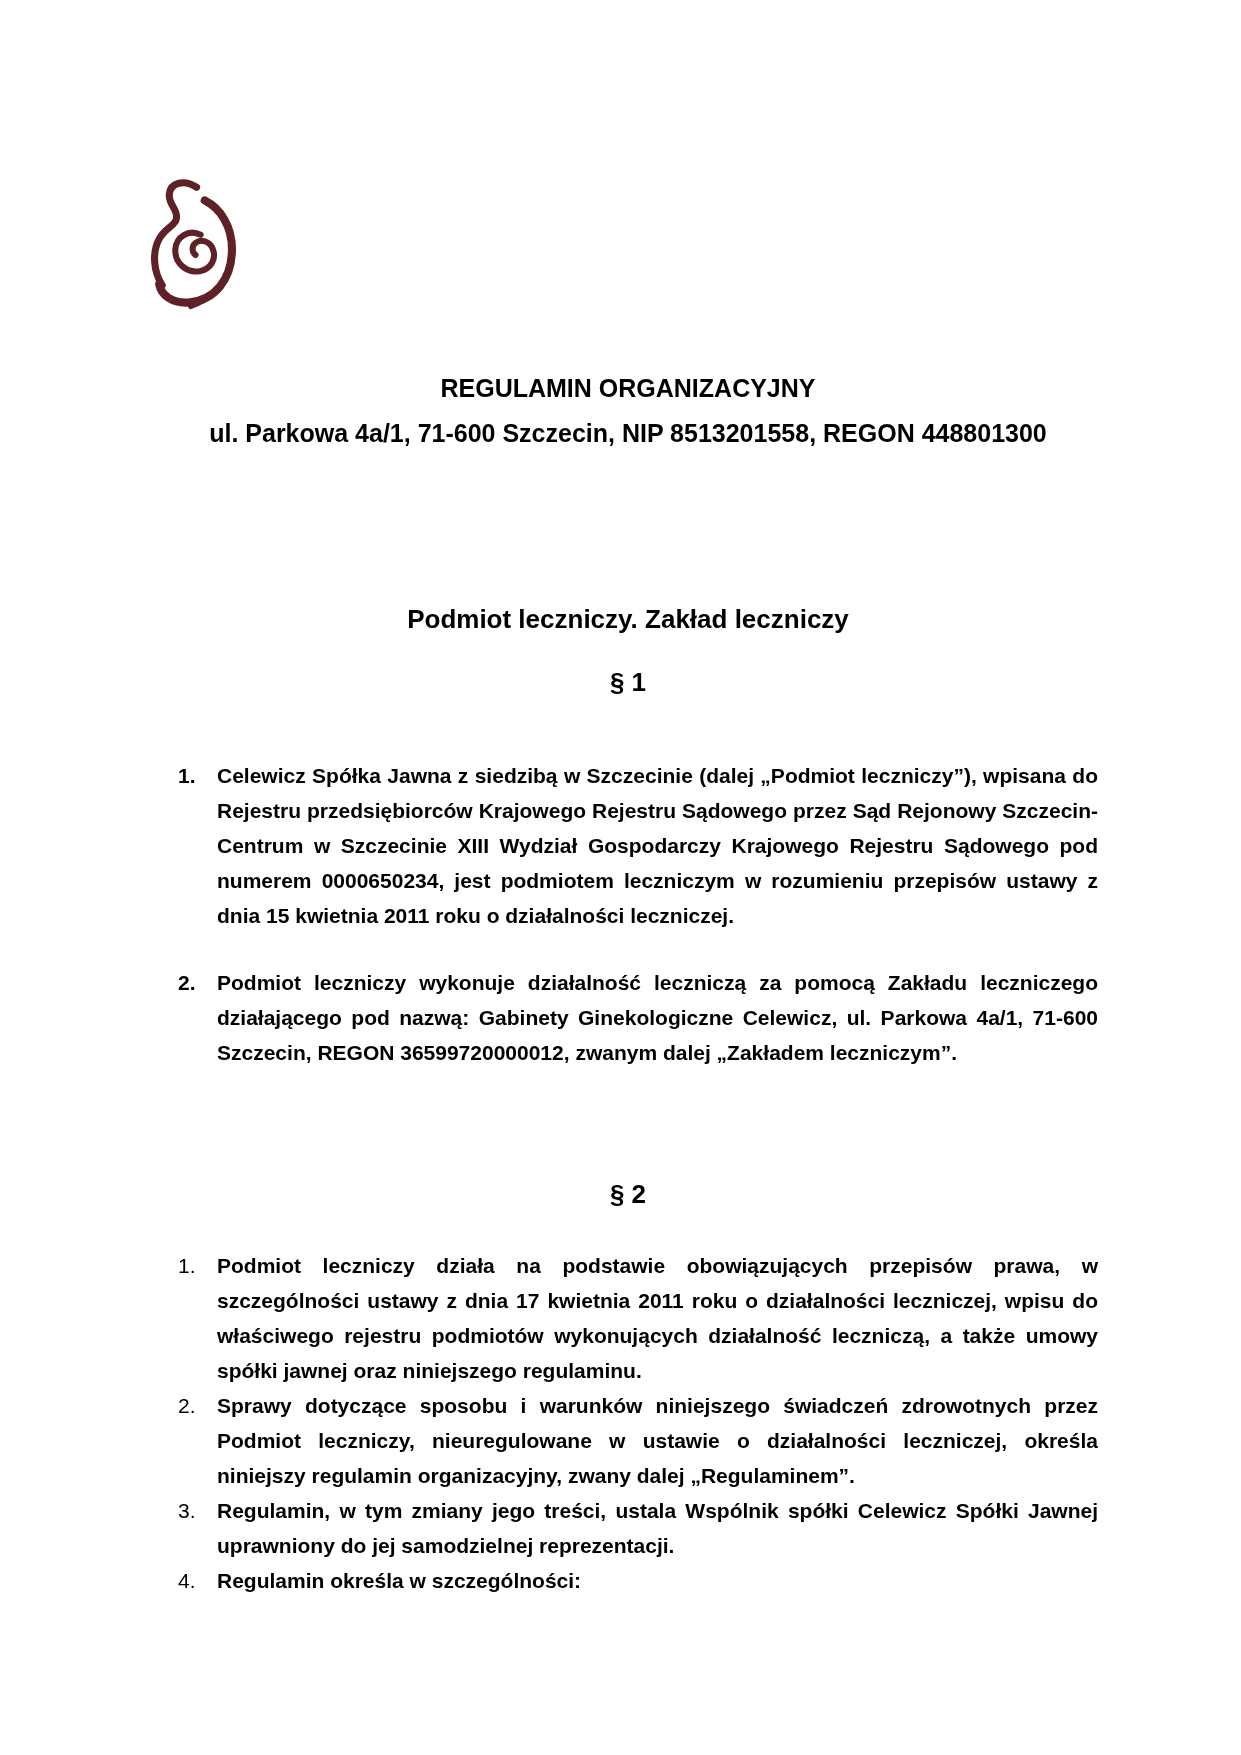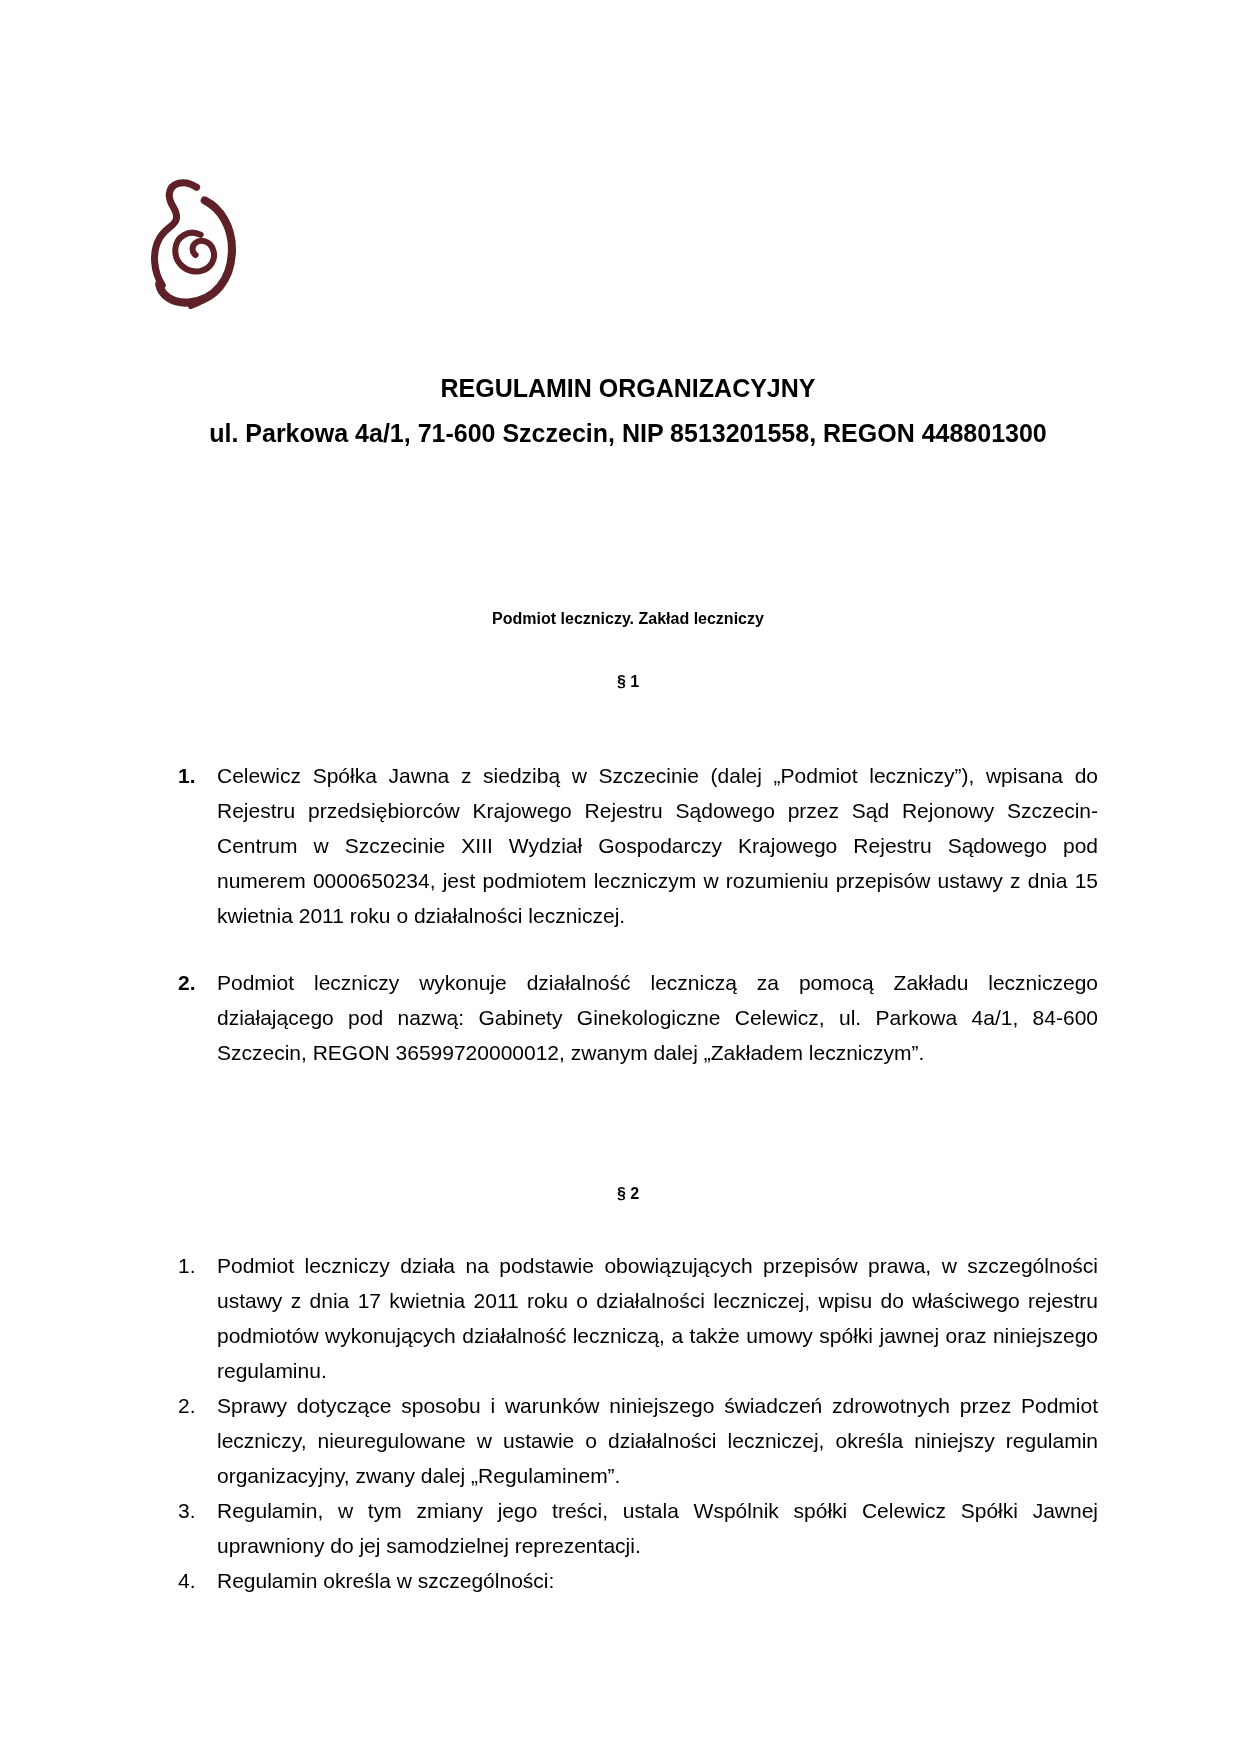--- a/index.html
+++ b/index.html
@@ -37,21 +37,21 @@
     font-weight: bold;
     font-size: 25px;
     line-height: 45px;
   }
   .centered-line {
     position: absolute;
     left: 158px;
     width: 940px;
     text-align: center;
     font-weight: bold;
-    font-size: 16px;
+    font-size: 26px;
     line-height: 28px;
   }
   .section-title { top: 605px; }
   .marker-1 { top: 668px; }
   .marker-2 { top: 1180px; }
   .list {
     position: absolute;
     left: 158px;
     width: 940px;
     font-size: 21px;
@@ -63,20 +63,21 @@
   .list-item + .list-item { margin-top: 0; }
   .list-1 .list-item + .list-item { margin-top: 32px; }
   .num {
     flex: 0 0 59px;
     padding-left: 20px;
   }
   .list-1 .num { font-weight: bold; }
   .item-text {
     flex: 1;
     text-align: justify;
+    font-weight: bold;
   }
 </style>
 </head>
 <body>
 
 <div class="page">
 
   <div class="logo">
     <svg viewBox="0 0 95 148" xmlns="http://www.w3.org/2000/svg" aria-hidden="true">
       <path d="M56,9 C44,1 30,4 29,16 C28,26 38,31 36,40 C35,47 25,49 19,60 C12,73 13,92 22,106" stroke-width="7"></path>
@@ -95,21 +96,21 @@
 
   <div class="centered-line marker-1">§ 1</div>
 
   <div class="list list-1">
     <div class="list-item">
       <div class="num">1.</div>
       <div class="item-text">Celewicz Spółka Jawna z siedzibą w Szczecinie (dalej „Podmiot leczniczy”), wpisana do Rejestru przedsiębiorców Krajowego Rejestru Sądowego przez Sąd Rejonowy Szczecin-Centrum w Szczecinie XIII Wydział Gospodarczy Krajowego Rejestru Sądowego pod numerem 0000650234, jest podmiotem leczniczym w rozumieniu przepisów ustawy z dnia 15 kwietnia 2011 roku o działalności leczniczej.</div>
     </div>
     <div class="list-item">
       <div class="num">2.</div>
-      <div class="item-text">Podmiot leczniczy wykonuje działalność leczniczą za pomocą Zakładu leczniczego działającego pod nazwą: Gabinety Ginekologiczne Celewicz, ul. Parkowa 4a/1, 84-600 Szczecin, REGON 36599720000012, zwanym dalej „Zakładem leczniczym”.</div>
+      <div class="item-text">Podmiot leczniczy wykonuje działalność leczniczą za pomocą Zakładu leczniczego działającego pod nazwą: Gabinety Ginekologiczne Celewicz, ul. Parkowa 4a/1, 71-600 Szczecin, REGON 36599720000012, zwanym dalej „Zakładem leczniczym”.</div>
     </div>
   </div>
 
   <div class="centered-line marker-2">§ 2</div>
 
   <div class="list list-2">
     <div class="list-item">
       <div class="num">1.</div>
       <div class="item-text">Podmiot leczniczy działa na podstawie obowiązujących przepisów prawa, w szczególności ustawy z dnia 17 kwietnia 2011 roku o działalności leczniczej, wpisu do właściwego rejestru podmiotów wykonujących działalność leczniczą, a także umowy spółki jawnej oraz niniejszego regulaminu.</div>
     </div>

